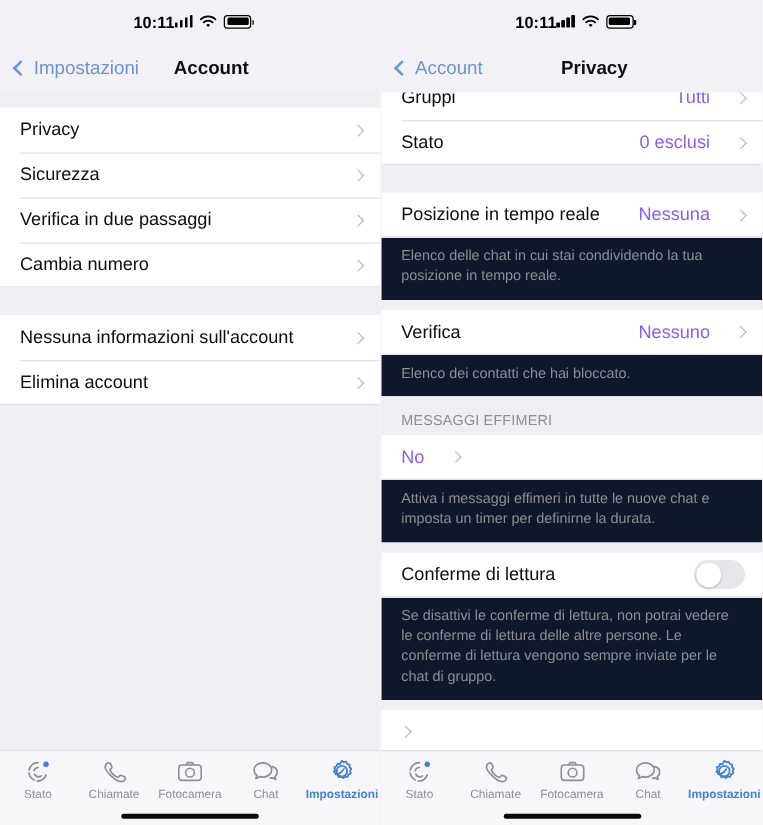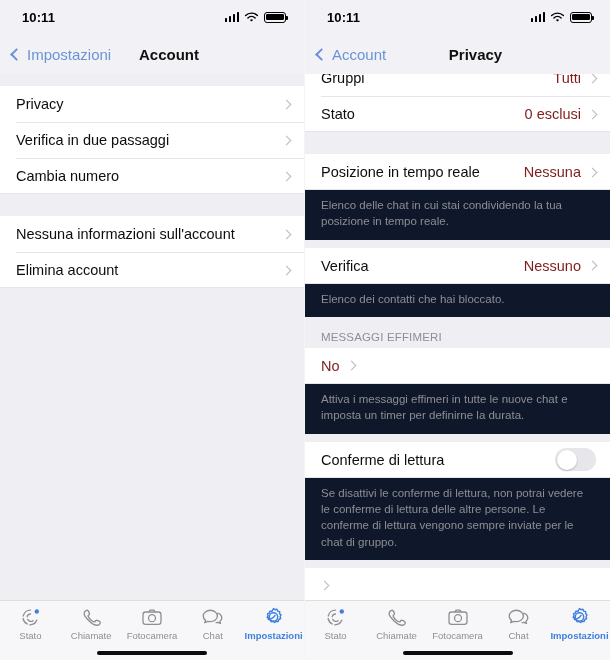--- a/index.html
+++ b/index.html
@@ -17,21 +17,21 @@
     display: flex; flex-direction: column;
     position: relative;
     overflow: hidden;
   }
   .phone.left  { border-right: 1px solid #f4f4f7; }
 
   
   .statusbar {
     height: 34px; flex: 0 0 34px;
     background: #f2f2f6;
-    display: flex; align-items: center; justify-content: space-between;
+    display: flex; align-items: center; justify-content: center;
     padding: 0 18px 0 22px;
   }
   .status-time { font-size: 13px; font-weight: 600; color: #000; letter-spacing: .1px; }
   .status-icons { display: flex; align-items: center; gap: 5px; }
   .bars { display: flex; align-items: flex-end; gap: 1.5px; height: 10px; }
   .bars i { display: block; width: 2.5px; background: #000; border-radius: .6px; }
   .bars i:nth-child(1){ height: 4px; }
   .bars i:nth-child(2){ height: 6px; }
   .bars i:nth-child(3){ height: 8px; }
   .bars i:nth-child(4){ height: 10px; }
@@ -92,21 +92,21 @@
     display: flex; align-items: center;
     padding: 0 14px 0 16px;
     position: relative;
     cursor: pointer;
   }
   .row + .row::before {
     content: ''; position: absolute; left: 16px; right: 0; top: 0;
     height: 1px; background: #e4e4e9;
   }
   .row .label { font-size: 14.5px; color: #0d0d0d; flex: 1 1 auto; }
-  .row .value { font-size: 14.5px; color: #7f1d1d; margin-right: 8px; }
+  .row .value { font-size: 14.5px; color: #8b5cf6; margin-right: 21px; }
   .row .arrow {
     width: 7px; height: 7px;
     border-top: 1.6px solid #b9b9be; border-right: 1.6px solid #b9b9be;
     transform: rotate(45deg);
     flex: 0 0 auto;
   }
 
   .group-top-line { position: relative; }
   .group-top-line::before {
     content:''; position:absolute; left:0; right:0; top:0; height:1px; background:#e4e4e9;
@@ -199,20 +199,24 @@
     <div class="content">
 
       <div class="gap"></div>
 
       <div class="group group-top-line group-bot-line">
         <div class="row">
           <span class="label">Privacy</span>
           <span class="arrow"></span>
         </div>
         <div class="row">
+          <span class="label">Sicurezza</span>
+          <span class="arrow"></span>
+        </div>
+        <div class="row">
           <span class="label">Verifica in due passaggi</span>
           <span class="arrow"></span>
         </div>
         <div class="row">
           <span class="label">Cambia numero</span>
           <span class="arrow"></span>
         </div>
       </div>
 
       <div class="gap l"></div>

